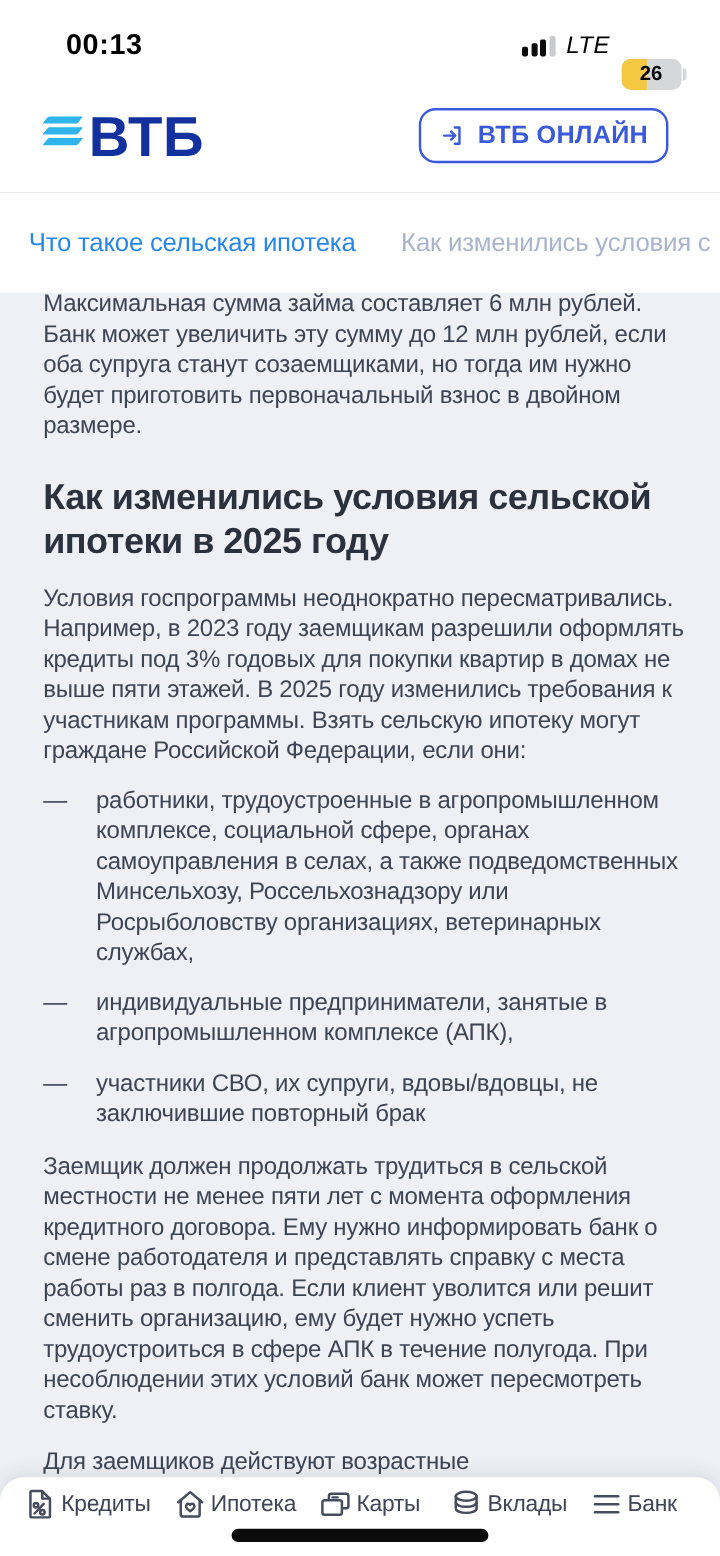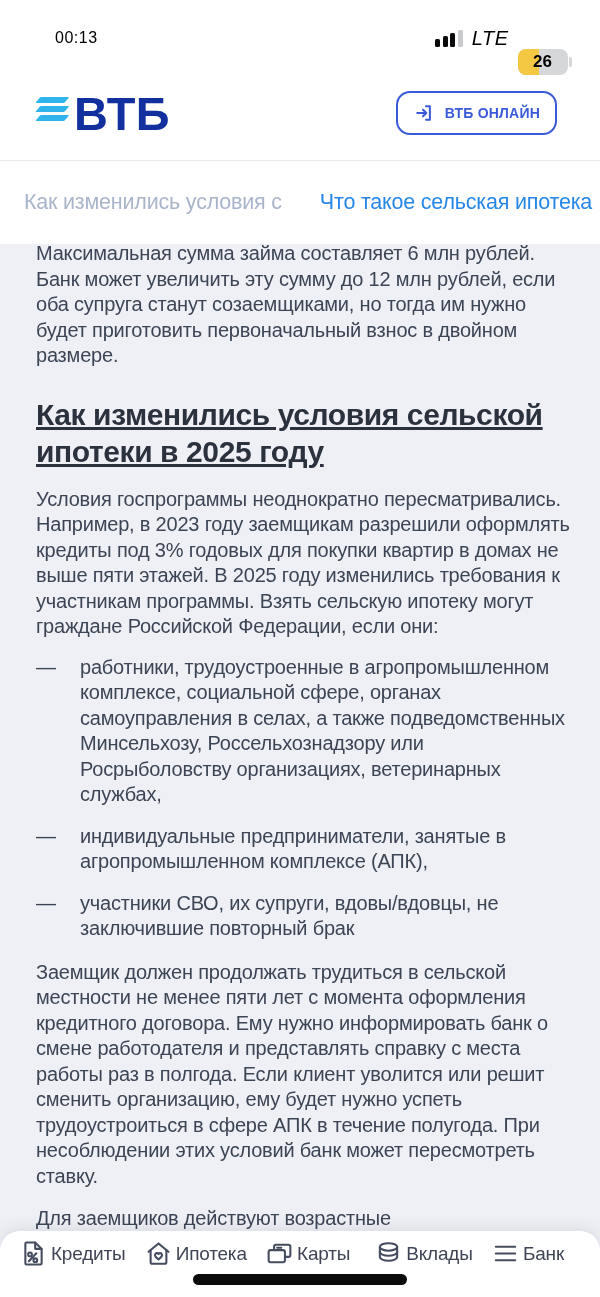--- a/index.html
+++ b/index.html
@@ -10,21 +10,21 @@
     font-family:"Liberation Sans", sans-serif;
     -webkit-font-smoothing:antialiased;
   }
   .screen { width:600px; height:1297px; position:relative; overflow:hidden; }
 
   
   .status-bar{
     height:62px; display:flex; align-items:center; justify-content:space-between;
     padding:14px 28px 0 55px;
   }
-  .time{ font-size:16px; font-weight:400; color:#000; letter-spacing:0.5px; }
+  .time{ font-size:24px; font-weight:700; color:#000; letter-spacing:0.5px; }
   .status-right{ display:flex; align-items:center; gap:9px; }
   .signal{ display:flex; align-items:flex-end; gap:2.5px; height:18px; }
   .signal i{ display:block; width:5px; border-radius:1.5px; background:#0a0a0a; }
   .signal i:nth-child(1){height:8px} .signal i:nth-child(2){height:11px}
   .signal i:nth-child(3){height:14px} .signal i:nth-child(4){height:17px; background:#c9cacd;}
   .lte{ font-size:20px; color:#000; letter-spacing:0.5px;font-style:italic; }
   .battery-wrap{ display:flex; align-items:center;margin-top:48px; }
   .battery{
     position:relative; width:50px; height:26px; border-radius:8px;
     background:#d6d7d9; overflow:hidden;
@@ -39,21 +39,21 @@
     height:99px; display:flex; align-items:center; justify-content:space-between;
     padding:4px 43px 0 38px; background:#fff; border-bottom:1px solid #e7e9ee;
   }
   .logo{ display:flex; align-items:flex-start; gap:7px; }
   .logo-stripes{ display:flex; flex-direction:column; gap:3.5px; margin-top:7px; }
   .logo-stripes i{ display:block; width:29px; height:5.5px; background:#2fb4ec; transform:skewX(-40deg); border-radius:1px; }
   .logo-text{ font-size:47px; font-weight:700; color:#12309e; letter-spacing:0.5px; line-height:1; }
   .online-btn{
     display:flex; align-items:center; gap:10px;
     border:2.5px solid #3a5ad9; border-radius:14px; background:#fff;
-    padding:9px 15px; color:#3a5ad9; font-size:14px; font-weight:700;
+    padding:9px 15px; color:#3a5ad9; font-size:21px; font-weight:700;
     letter-spacing:0.2px; cursor:pointer;
   }
   .online-btn svg{ display:block; }
 
   
   .tabs{
     height:82px; display:flex; align-items:center; gap:38px;
     padding-left:24px; background:#fff; white-space:nowrap; overflow:hidden;
   }
   .tab{ font-size:21.5px; letter-spacing:-0.2px; cursor:pointer; }
@@ -63,21 +63,21 @@
   
   .content{
     position:absolute; top:244px; left:0; right:0; bottom:0;
     background:#eef0f5; padding:0 30px 0 36px; overflow:hidden;
     color:#3d4555; font-size:20px; line-height:25.5px; letter-spacing:-0.2px;
   }
   .content p{ margin:17px 0 15px; }
   .content p.first{ margin-top:-3px; }
   .content h2{
     font-size:30px; line-height:37px; font-weight:700; color:#2b313d;
-    letter-spacing:-0.4px; margin:27px 0 16px;text-decoration:underline;
+    letter-spacing:-0.4px; margin:27px 0 16px;
   }
   .dash-list{ list-style:none; margin:2px 0 18px; padding:0; }
   .dash-list li{ display:flex; margin:0 0 16px; }
   .dash-list .dash{ flex:0 0 44px; }
 
   
   .bottom-nav{
     position:absolute; left:0; right:0; bottom:0; height:66px; z-index:5;
     background:#fff; border-radius:20px 20px 0 0;
     box-shadow:0 -3px 14px rgba(40,50,70,0.10);
@@ -133,22 +133,22 @@
           <path d="M14.2 4.6h4.2v14.8h-4.2"></path>
           <path d="M4.6 12h9.6"></path>
           <path d="M10.9 8.4 14.5 12l-3.6 3.6"></path>
         </g>
       </svg>
       <span>ВТБ ОНЛАЙН</span>
     </button>
   </header>
 
   <nav class="tabs">
+    <span class="tab active">Что такое сельская ипотека</span>
     <span class="tab inactive">Как изменились условия с</span>
-    <span class="tab active">Что такое сельская ипотека</span>
   </nav>
 
   <main class="content">
     <p class="first">Максимальная сумма займа составляет 6 млн рублей. Банк может увеличить эту сумму до 12 млн рублей, если оба супруга станут созаемщиками, но тогда им нужно будет приготовить первоначальный взнос в двойном размере.</p>
     <h2>Как изменились условия сельской ипотеки в 2025 году</h2>
     <p>Условия госпрограммы неоднократно пересматривались. Например, в 2023 году заемщикам разрешили оформлять кредиты под 3% годовых для покупки квартир в домах не выше пяти этажей. В 2025 году изменились требования к участникам программы. Взять сельскую ипотеку могут граждане Российской Федерации, если они:</p>
     <ul class="dash-list">
       <li>
         <span class="dash">—</span>
         <span>работники, трудоустроенные в агропромышленном комплексе, социальной сфере, органах самоуправления в селах, а также подведомственных Минсельхозу, Россельхознадзору или Росрыболовству организациях, ветеринарных службах,</span>

